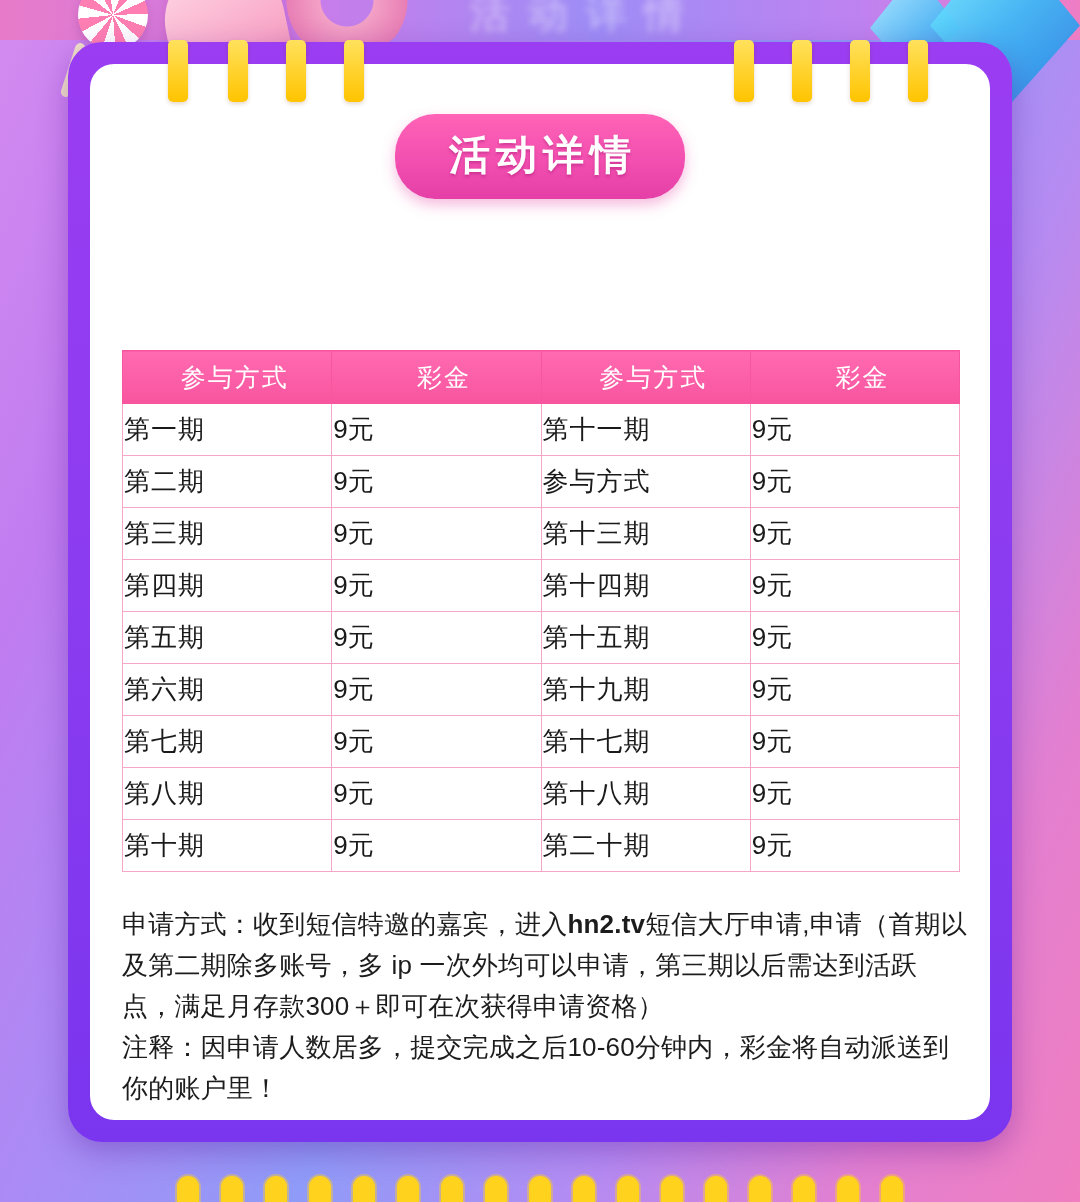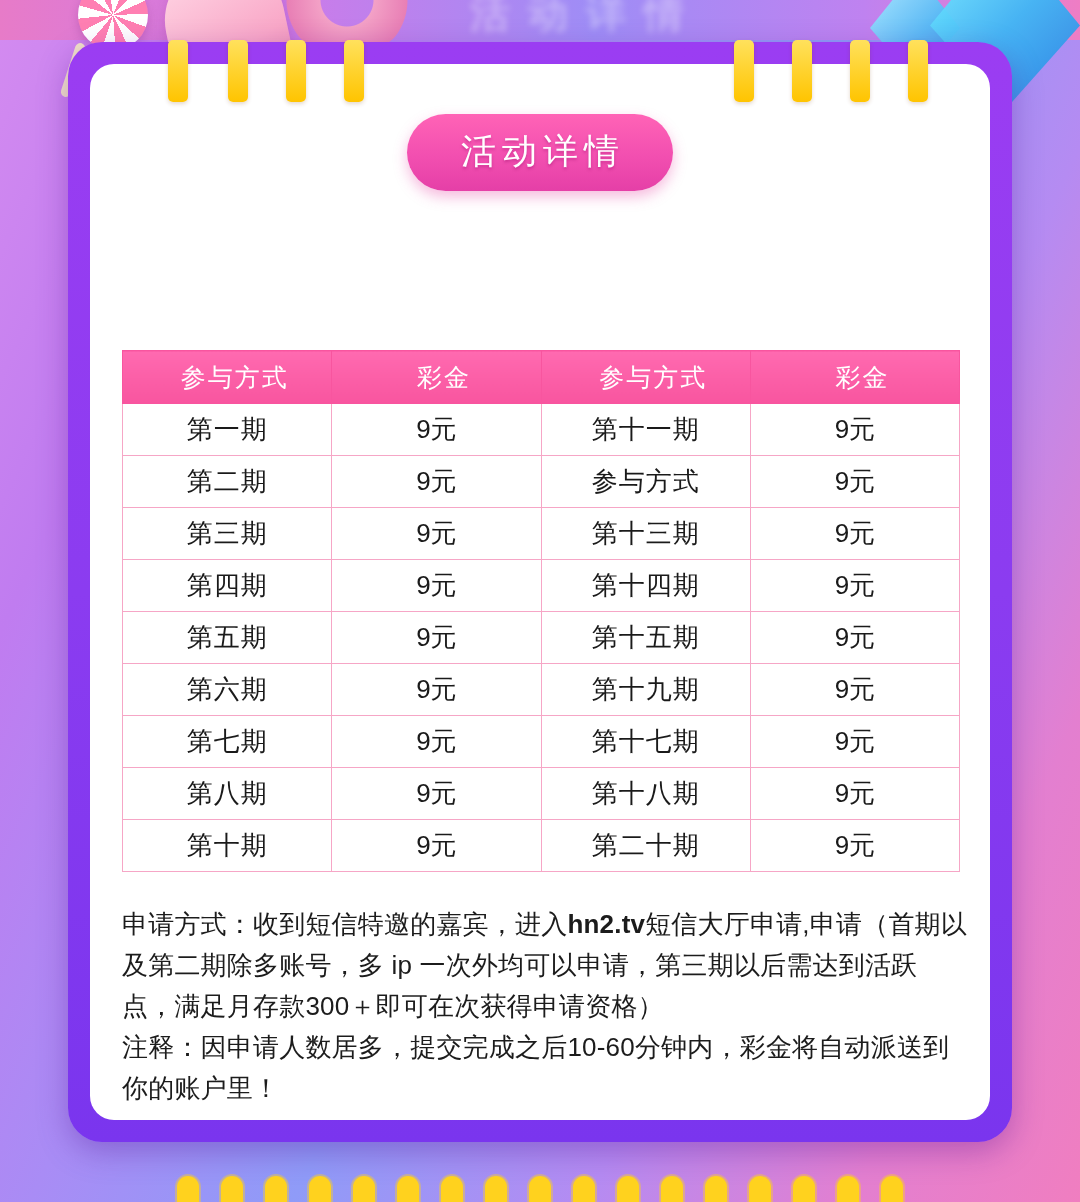--- a/index.html
+++ b/index.html
@@ -144,22 +144,22 @@
   .title-wrap {
     position: absolute;
     left: 0; top: 50px;
     width: 900px;
     display: flex;
     justify-content: center;
   }
   .title-pill {
     background: linear-gradient(180deg, #ff63b6 0%, #f24fb0 55%, #e53fa7 100%);
     color: #ffffff;
-    font-size: 35px;
-    font-weight: normal;
+    font-size: 41px;
+    font-weight: bold;
     letter-spacing: 6px;
     padding: 14px 48px 16px 54px;
     border-radius: 40px;
     box-shadow: 0 6px 14px rgba(230,60,160,.35);
     text-shadow: 0 2px 3px rgba(160,20,110,.45);
   }
 
   
   .intro {
     position: absolute;
@@ -189,21 +189,21 @@
     font-size: 25px;
     font-weight: normal;
     letter-spacing: 2px;
     height: 50px;
     border: 1px solid #f8559f;
     padding-left: 16px;
   }
   table.prize td {
     border: 1px solid #f6a6c6;
     height: 49px;
-    text-align: center;
+    text-align: left;
     font-size: 26px;
     color: #1a1a1a;
     letter-spacing: 1px;
   }
   table.prize td.num { letter-spacing: 0px; margin-top: 24px; }
 
   
   .foot {
     position: absolute;
     left: 32px; top: 840px;

